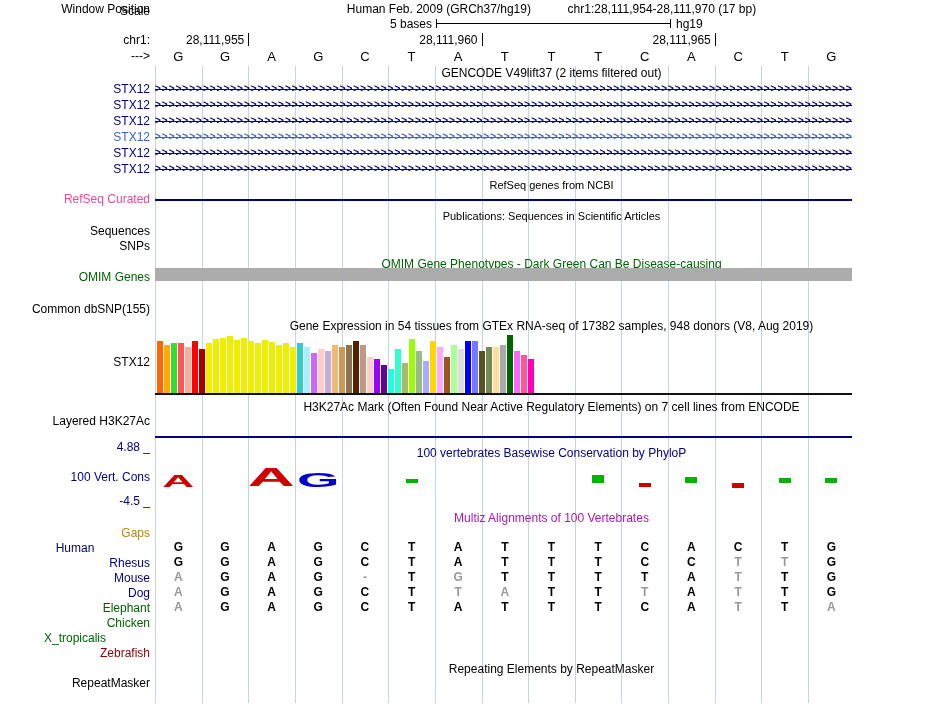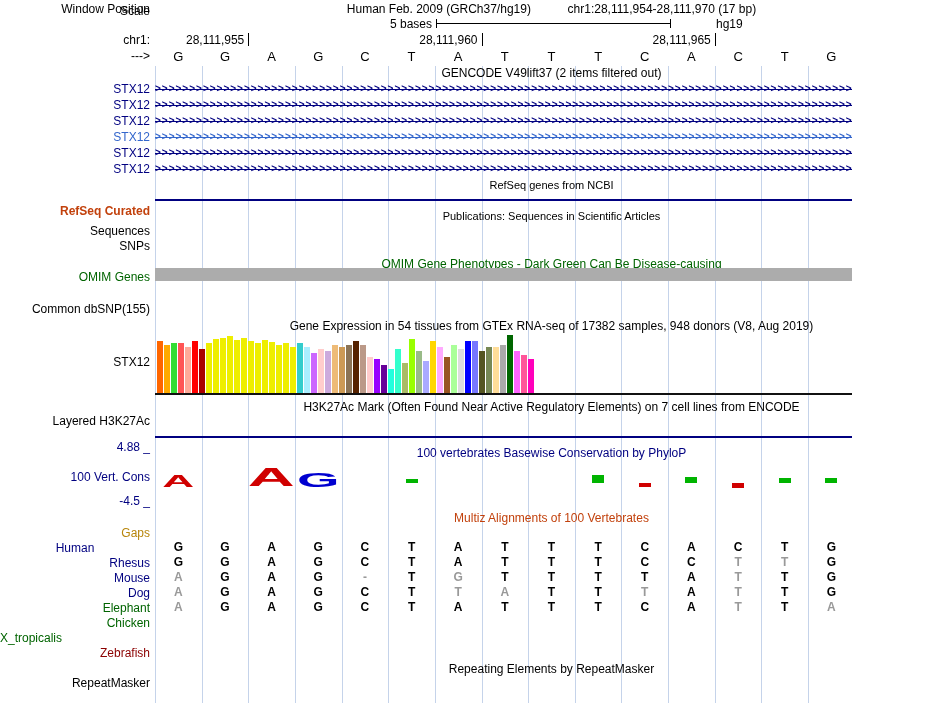--- a/index.html
+++ b/index.html
@@ -45,21 +45,21 @@
     <span>Human Feb. 2009 (GRCh37/hg19)</span>
     <span style="display:inline-block;width:30px"></span>
     <span>chr1:28,111,954-28,111,970 (17 bp)</span>
   </div>
 
   <div class="lbl" style="top:4px">Scale</div>
   <div style="position:absolute;left:330px;top:17px;width:102px;text-align:right;font-size:12px">5 bases</div>
   <div class="scalebar">
       <div></div>
     </div>
-  <div style="position:absolute;left:716px;top:17px;font-size:12px">hg19</div>
+  <div style="position:absolute;left:676px;top:17px;font-size:12px">hg19</div>
 
   <div class="lbl" style="top:33px">chr1:</div>
   <div id="coords">
       <div style="position: absolute; left: 144.294px; top: 33px; width: 100px; text-align: right; font-size: 12px;">28,111,955</div>
       <div style="position: absolute; left: 248.294px; top: 33px; width: 1px; height: 13px; background: rgb(0, 0, 0);"></div>
       <div style="position: absolute; left: 377.529px; top: 33px; width: 100px; text-align: right; font-size: 12px;">28,111,960</div>
       <div style="position: absolute; left: 481.529px; top: 33px; width: 1px; height: 13px; background: rgb(0, 0, 0);"></div>
       <div style="position: absolute; left: 610.765px; top: 33px; width: 100px; text-align: right; font-size: 12px;">28,111,965</div>
       <div style="position: absolute; left: 714.765px; top: 33px; width: 1px; height: 13px; background: rgb(0, 0, 0);"></div>
     </div>
@@ -101,21 +101,21 @@
       <div style="position: absolute; left: 155px; top: 130px; width: 793px; height: 14px; overflow: hidden; white-space: nowrap; color: rgb(51, 102, 204); font-size: 10px; line-height: 14px; letter-spacing: 1px; font-weight: bold;">&gt;&gt;&gt;&gt;&gt;&gt;&gt;&gt;&gt;&gt;&gt;&gt;&gt;&gt;&gt;&gt;&gt;&gt;&gt;&gt;&gt;&gt;&gt;&gt;&gt;&gt;&gt;&gt;&gt;&gt;&gt;&gt;&gt;&gt;&gt;&gt;&gt;&gt;&gt;&gt;&gt;&gt;&gt;&gt;&gt;&gt;&gt;&gt;&gt;&gt;&gt;&gt;&gt;&gt;&gt;&gt;&gt;&gt;&gt;&gt;&gt;&gt;&gt;&gt;&gt;&gt;&gt;&gt;&gt;&gt;&gt;&gt;&gt;&gt;&gt;&gt;&gt;&gt;&gt;&gt;&gt;&gt;&gt;&gt;&gt;&gt;&gt;&gt;&gt;&gt;&gt;&gt;&gt;&gt;&gt;&gt;&gt;&gt;&gt;&gt;&gt;&gt;&gt;&gt;&gt;&gt;&gt;&gt;&gt;&gt;&gt;&gt;&gt;&gt;&gt;&gt;&gt;&gt;&gt;&gt;&gt;&gt;&gt;&gt;&gt;&gt;&gt;&gt;&gt;&gt;</div>
       <div style="position: absolute; left: 0px; top: 146px; width: 150px; text-align: right; font-size: 12px; color: rgb(0, 0, 128);">STX12</div>
       <div style="position: absolute; left: 155px; top: 153px; width: 793px; height: 1px; background: rgb(0, 0, 128);"></div>
       <div style="position: absolute; left: 155px; top: 146px; width: 793px; height: 14px; overflow: hidden; white-space: nowrap; color: rgb(0, 0, 128); font-size: 10px; line-height: 14px; letter-spacing: 1px; font-weight: bold;">&gt;&gt;&gt;&gt;&gt;&gt;&gt;&gt;&gt;&gt;&gt;&gt;&gt;&gt;&gt;&gt;&gt;&gt;&gt;&gt;&gt;&gt;&gt;&gt;&gt;&gt;&gt;&gt;&gt;&gt;&gt;&gt;&gt;&gt;&gt;&gt;&gt;&gt;&gt;&gt;&gt;&gt;&gt;&gt;&gt;&gt;&gt;&gt;&gt;&gt;&gt;&gt;&gt;&gt;&gt;&gt;&gt;&gt;&gt;&gt;&gt;&gt;&gt;&gt;&gt;&gt;&gt;&gt;&gt;&gt;&gt;&gt;&gt;&gt;&gt;&gt;&gt;&gt;&gt;&gt;&gt;&gt;&gt;&gt;&gt;&gt;&gt;&gt;&gt;&gt;&gt;&gt;&gt;&gt;&gt;&gt;&gt;&gt;&gt;&gt;&gt;&gt;&gt;&gt;&gt;&gt;&gt;&gt;&gt;&gt;&gt;&gt;&gt;&gt;&gt;&gt;&gt;&gt;&gt;&gt;&gt;&gt;&gt;&gt;&gt;&gt;&gt;&gt;&gt;&gt;</div>
       <div style="position: absolute; left: 0px; top: 162px; width: 150px; text-align: right; font-size: 12px; color: rgb(0, 0, 128);">STX12</div>
       <div style="position: absolute; left: 155px; top: 169px; width: 793px; height: 1px; background: rgb(0, 0, 128);"></div>
       <div style="position: absolute; left: 155px; top: 162px; width: 793px; height: 14px; overflow: hidden; white-space: nowrap; color: rgb(0, 0, 128); font-size: 10px; line-height: 14px; letter-spacing: 1px; font-weight: bold;">&gt;&gt;&gt;&gt;&gt;&gt;&gt;&gt;&gt;&gt;&gt;&gt;&gt;&gt;&gt;&gt;&gt;&gt;&gt;&gt;&gt;&gt;&gt;&gt;&gt;&gt;&gt;&gt;&gt;&gt;&gt;&gt;&gt;&gt;&gt;&gt;&gt;&gt;&gt;&gt;&gt;&gt;&gt;&gt;&gt;&gt;&gt;&gt;&gt;&gt;&gt;&gt;&gt;&gt;&gt;&gt;&gt;&gt;&gt;&gt;&gt;&gt;&gt;&gt;&gt;&gt;&gt;&gt;&gt;&gt;&gt;&gt;&gt;&gt;&gt;&gt;&gt;&gt;&gt;&gt;&gt;&gt;&gt;&gt;&gt;&gt;&gt;&gt;&gt;&gt;&gt;&gt;&gt;&gt;&gt;&gt;&gt;&gt;&gt;&gt;&gt;&gt;&gt;&gt;&gt;&gt;&gt;&gt;&gt;&gt;&gt;&gt;&gt;&gt;&gt;&gt;&gt;&gt;&gt;&gt;&gt;&gt;&gt;&gt;&gt;&gt;&gt;&gt;&gt;&gt;</div>
     </div>
 
   <div class="ctr sm" style="top:179px">RefSeq genes from NCBI</div>
-  <div class="lbl navy" style="top: 204px; color: #c2410c; font-weight: bold;">RefSeq Curated</div>
+  <div class="lbl navy" style="top: 192px; color: #ec4899;">RefSeq Curated</div>
   <div class="hline" style="top:199px;height:2px;background:#000080"></div>
 
   <div class="ctr sm" style="top:210px">Publications: Sequences in Scientific Articles</div>
   <div class="lbl" style="top:224px">Sequences</div>
   <div class="lbl" style="top:239px">SNPs</div>
 
   <div class="ctr" style="top: 257px; color: rgb(0, 100, 0);">OMIM Gene Phenotypes - Dark Green Can Be Disease-causing</div>
   <div class="hline" style="top: 268px; height: 13px; background: rgb(172, 172, 172);"></div>
   <div class="lbl green" style="top:270px">OMIM Genes</div>
 
@@ -196,21 +196,21 @@
       <div style="position: absolute; left: 405.559px; top: 479px; width: 12px; height: 4px; background: rgb(0, 180, 0);"></div>
       <div style="position: absolute; left: 592.147px; top: 475px; width: 12px; height: 8px; background: rgb(0, 180, 0);"></div>
       <div style="position: absolute; left: 638.794px; top: 483px; width: 12px; height: 4px; background: rgb(208, 0, 0);"></div>
       <div style="position: absolute; left: 685.441px; top: 477px; width: 12px; height: 6px; background: rgb(0, 180, 0);"></div>
       <div style="position: absolute; left: 732.088px; top: 483px; width: 12px; height: 5px; background: rgb(208, 0, 0);"></div>
       <div style="position: absolute; left: 778.735px; top: 478px; width: 12px; height: 5px; background: rgb(0, 180, 0);"></div>
       <div style="position: absolute; left: 825.382px; top: 478px; width: 12px; height: 5px; background: rgb(0, 180, 0);"></div>
       <div style="position: absolute; left: 872.029px; top: 474px; width: 12px; height: 9px; background: rgb(0, 180, 0);"></div>
     </div>
 
-  <div class="ctr navy" style="top: 511px; color: #c2410c;">Multiz Alignments of 100 Vertebrates</div>
+  <div class="ctr navy" style="top: 511px; color: #a21caf;">Multiz Alignments of 100 Vertebrates</div>
   <div id="multiz">
       <div style="position: absolute; left: 0px; top: 526px; width: 150px; text-align: right; font-size: 12px; color: rgb(184, 134, 11);">Gaps</div>
       <div style="position: absolute; left: 0px; top: 541px; width: 150px; text-align: center; font-size: 12px; color: rgb(0, 0, 128);">Human</div>
       <div style="position: absolute; left: 155px; top: 540px; width: 46.6471px; text-align: center; font-size: 12px; font-weight: bold; color: rgb(0, 0, 0);">G</div>
       <div style="position: absolute; left: 201.647px; top: 540px; width: 46.6471px; text-align: center; font-size: 12px; font-weight: bold; color: rgb(0, 0, 0);">G</div>
       <div style="position: absolute; left: 248.294px; top: 540px; width: 46.6471px; text-align: center; font-size: 12px; font-weight: bold; color: rgb(0, 0, 0);">A</div>
       <div style="position: absolute; left: 294.941px; top: 540px; width: 46.6471px; text-align: center; font-size: 12px; font-weight: bold; color: rgb(0, 0, 0);">G</div>
       <div style="position: absolute; left: 341.588px; top: 540px; width: 46.6471px; text-align: center; font-size: 12px; font-weight: bold; color: rgb(0, 0, 0);">C</div>
       <div style="position: absolute; left: 388.235px; top: 540px; width: 46.6471px; text-align: center; font-size: 12px; font-weight: bold; color: rgb(0, 0, 0);">T</div>
       <div style="position: absolute; left: 434.882px; top: 540px; width: 46.6471px; text-align: center; font-size: 12px; font-weight: bold; color: rgb(0, 0, 0);">A</div>
@@ -290,19 +290,19 @@
       <div style="position: absolute; left: 528.176px; top: 600px; width: 46.6471px; text-align: center; font-size: 12px; font-weight: bold; color: rgb(0, 0, 0);">T</div>
       <div style="position: absolute; left: 574.824px; top: 600px; width: 46.6471px; text-align: center; font-size: 12px; font-weight: bold; color: rgb(0, 0, 0);">T</div>
       <div style="position: absolute; left: 621.471px; top: 600px; width: 46.6471px; text-align: center; font-size: 12px; font-weight: bold; color: rgb(0, 0, 0);">C</div>
       <div style="position: absolute; left: 668.118px; top: 600px; width: 46.6471px; text-align: center; font-size: 12px; font-weight: bold; color: rgb(0, 0, 0);">A</div>
       <div style="position: absolute; left: 714.765px; top: 600px; width: 46.6471px; text-align: center; font-size: 12px; font-weight: bold; color: rgb(153, 153, 153);">T</div>
       <div style="position: absolute; left: 761.412px; top: 600px; width: 46.6471px; text-align: center; font-size: 12px; font-weight: bold; color: rgb(0, 0, 0);">T</div>
       <div style="position: absolute; left: 808.059px; top: 600px; width: 46.6471px; text-align: center; font-size: 12px; font-weight: bold; color: rgb(153, 153, 153);">A</div>
       <div style="position: absolute; left: 854.706px; top: 600px; width: 46.6471px; text-align: center; font-size: 12px; font-weight: bold; color: rgb(0, 0, 0);">T</div>
       <div style="position: absolute; left: 901.353px; top: 600px; width: 46.6471px; text-align: center; font-size: 12px; font-weight: bold; color: rgb(0, 0, 0);">T</div>
       <div style="position: absolute; left: 0px; top: 616px; width: 150px; text-align: right; font-size: 12px; color: rgb(0, 100, 0);">Chicken</div>
-      <div style="position: absolute; left: 0px; top: 631px; width: 150px; text-align: left; font-size: 12px; color: rgb(0, 100, 0);">X_tropicalis</div>
+      <div style="position: absolute; left: 0px; top: 631px; width: 150px; text-align: center; font-size: 12px; color: rgb(0, 100, 0);">X_tropicalis</div>
       <div style="position: absolute; left: 0px; top: 646px; width: 150px; text-align: right; font-size: 12px; color: rgb(139, 0, 0);">Zebrafish</div>
     </div>
 
   <div class="ctr" style="top:662px">Repeating Elements by RepeatMasker</div>
   <div class="lbl" style="top:676px">RepeatMasker</div>
 </div>
 
 </body></html>

